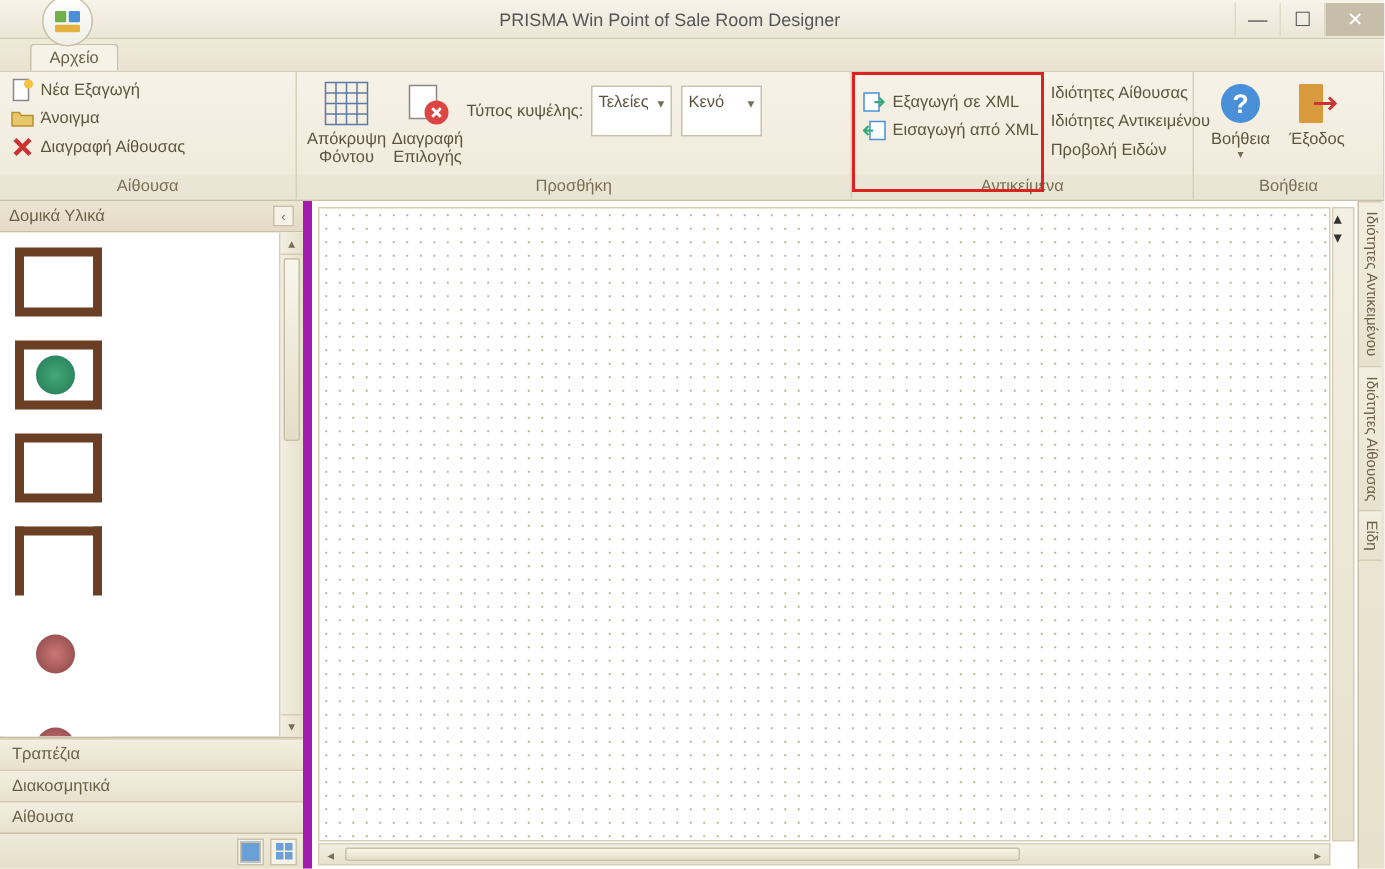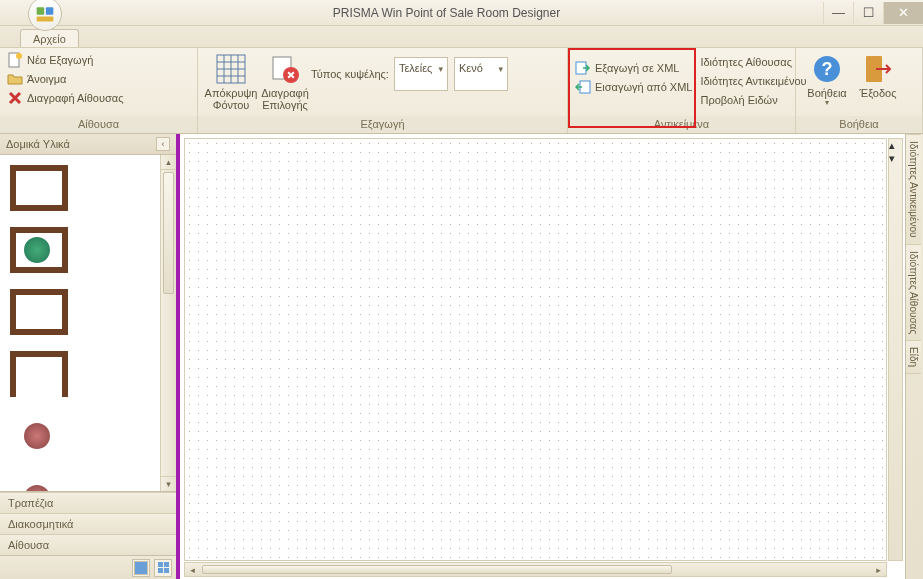--- a/index.html
+++ b/index.html
@@ -21,21 +21,21 @@
   .big-btn .ico { width:32px; height:32px; margin-bottom:2px; display:flex;align-items:center;justify-content:center;}
   .small-list { display:flex; flex-direction:column; gap:1px; padding-left:2px;}
   .small-item { display:flex; align-items:center; gap:4px; color:#5c543e; height:18px; cursor:default; white-space:nowrap;}
   .small-item .sico { width:16px;height:16px;display:flex;align-items:center;justify-content:center;}
   .form-rows { display:flex; flex-direction:row; gap:6px; padding-top:6px; }
   .form-row { display:flex; align-items:center; gap:5px; color:#5c543e;}
   .combo { border:1px solid #c9c0a7; background:#fff; height:30px; display:flex; align-items:flex-end; padding:16px 4px; font-size:11px; min-width:54px; justify-content:space-between; gap:6px;}
   .combo .chev { font-size:9px; color:#7a6f54;}
   .redbox { position:absolute; border:2px solid #d22; pointer-events:none; }
   .workspace { position:absolute; top:134px; left:0; right:0; bottom:0; display:flex; }
-  .leftpanel { width: 180px; border-right: 4px solid #a21caf; display:flex; flex-direction:column; background:#efe9d9; }
+  .leftpanel { width: 208px; border-right: 6px solid #a21caf; display:flex; flex-direction:column; background:#efe9d9; }
   .panel-header { background: linear-gradient(#ece5d3,#e2daC5); border-bottom:1px solid #c9c0a7; padding:3px 6px; display:flex; justify-content:space-between; align-items:center; color:#6b6147; font-size:11px;}
   .collapse-btn { width:14px;height:14px;border:1px solid #c9c0a7;background:#f6f2e7;display:flex;align-items:center;justify-content:center;font-size:9px;color:#7a6f54;}
   .thumb-area { flex:1; overflow:hidden; background:#fff; position:relative; border-bottom:1px solid #c9c0a7; display:flex;}
   .thumbs { flex:1; overflow:hidden; padding:4px;}
   .thumb { width:70px;height:58px; background:#fff; margin-bottom:4px; position:relative; }
   .thumb .frame { position:absolute; inset:6px; border:6px solid #6b3f24; border-radius:0;}
   .thumb.plant .frame { border:6px solid #6b3f24;}
   .thumb.plant::after { content:""; position:absolute; width:26px;height:26px; border-radius:50%; background:radial-gradient(#4a7,#275); left:20px; top:16px;}
   .thumb.flower::after{ content:""; position:absolute; width:26px;height:26px; border-radius:50%; background:radial-gradient(#c77,#844); left:20px; top:16px;}
   .vscroll { width:16px; background:linear-gradient(90deg,#f3efe2,#e7e0cc); border-left:1px solid #d6cdb5; display:flex; flex-direction:column;}
@@ -148,21 +148,21 @@
           </div>
         </div>
         <div class="form-row">
           <div class="combo">
             <span>Κενό</span>
             <span class="chev">▾</span>
           </div>
         </div>
       </div>
     </div>
-    <div class="group-label">Εξαγωγή</div>
+    <div class="group-label">Προσθήκη</div>
   </div>
 
   <div class="group" style="width:228px;position:relative">
     <div class="group-body" style="gap:6px">
       <div class="small-list" style="padding-top:8px">
         <div class="small-item">
           <span class="sico">
               <svg viewBox="0 0 16 16">
                 <rect x="1" y="2" width="10" height="12" fill="#fff" stroke="#4a90d9"></rect>
                 <path d="M8 8l6 0M11 5l3 3-3 3" stroke="#3a7" stroke-width="1.5" fill="none"></path>

